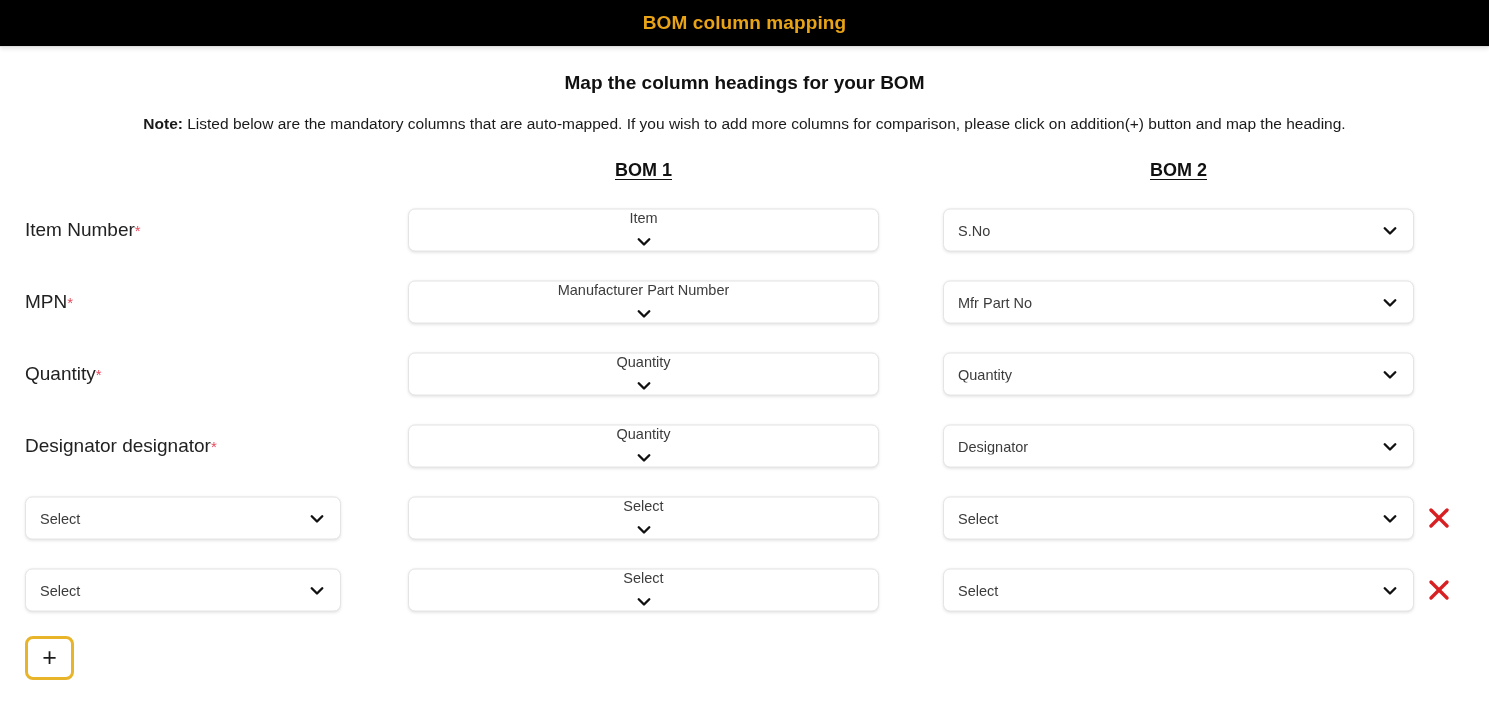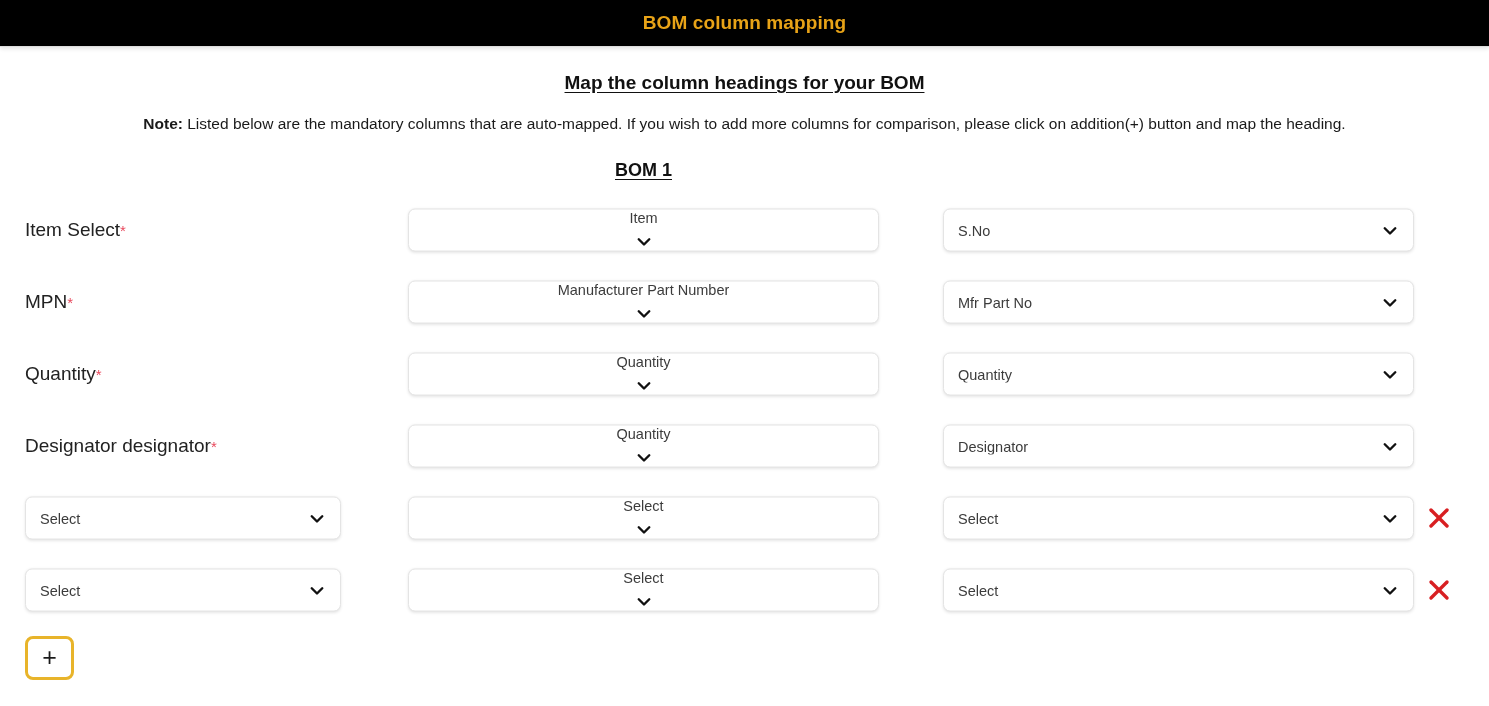--- a/index.html
+++ b/index.html
@@ -40,21 +40,20 @@
     background: #ffffff;
     padding-top: 0;
   }
 
   .page-heading {
     text-align: center;
     margin-top: 25px;
     font-size: 19px;
     font-weight: bold;
     color: #111111;
-    text-decoration: underline;
     text-underline-offset: 3px;
   }
 
   .note {
     text-align: center;
     margin-top: 20px;
     font-size: 15.5px;
     color: #1a1a1a;
     padding: 0 80px;
     line-height: 1.3;
@@ -195,25 +194,26 @@
   <div class="page-heading">Map the column headings for your BOM</div>
 
   <div class="note">
     <b>Note:</b><span> Listed below are the mandatory columns that are auto-mapped. If you wish to add more columns for comparison, please click on addition(+) button and map the heading.</span>
   </div>
 
   <div class="grid">
 
     <div class="col-headers">
       <div class="col-header bom1">BOM 1</div>
+      <div class="col-header bom2">BOM 2</div>
     </div>
 
     <div class="rows" id="rows">
         <div class="map-row">
-          <div class="row-label"><span>Item Select</span><span class="req">*</span></div>
+          <div class="row-label"><span>Item Number</span><span class="req">*</span></div>
           <div class="select bom1">
             <span class="sel-text">Item</span>
             <span>
               <svg class="chev" viewBox="0 0 24 24" fill="none" stroke="#111111" stroke-width="3.2" stroke-linecap="round" stroke-linejoin="round">
                 <polyline points="5,9 12,16 19,9"></polyline>
               </svg>
             </span>
           </div>
           <div class="select bom2">
             <span class="sel-text">S.No</span>

